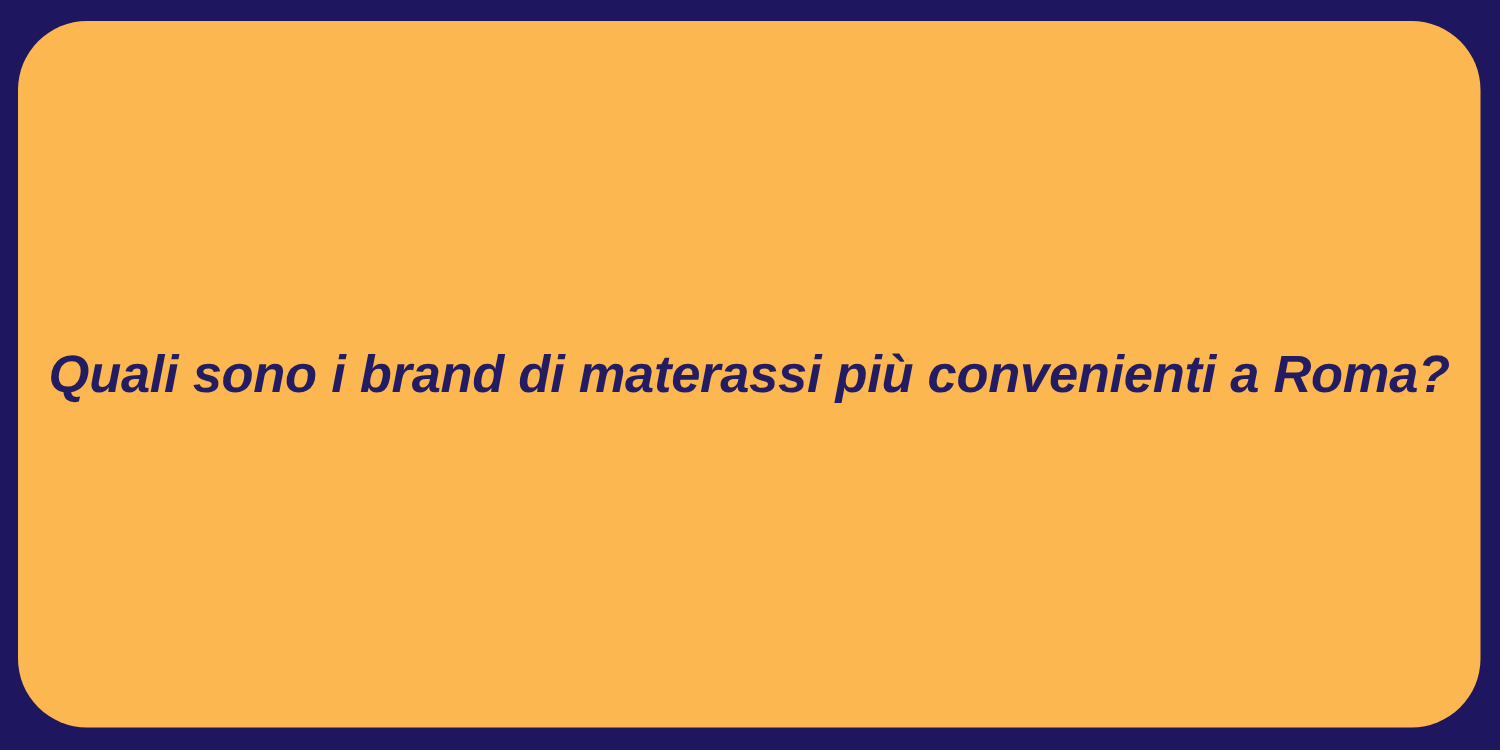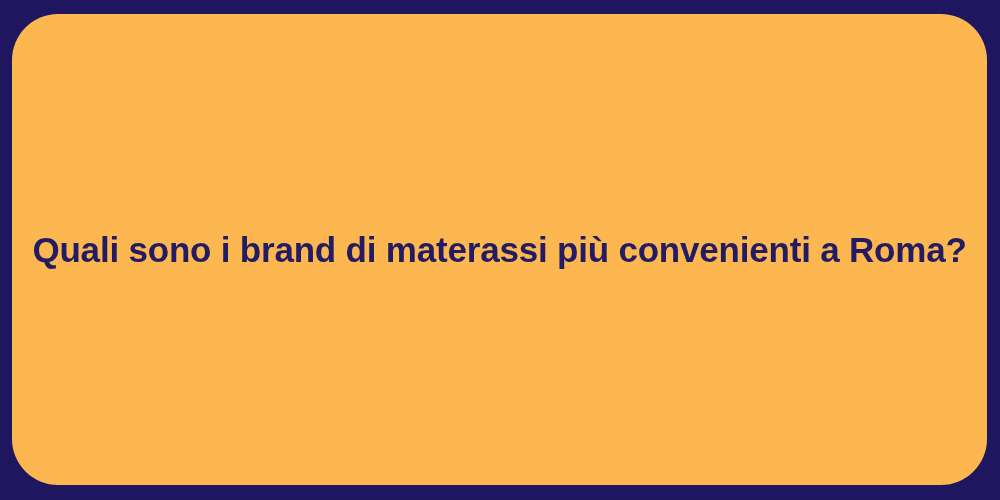--- a/index.html
+++ b/index.html
@@ -30,20 +30,21 @@
     box-sizing: border-box;
     width: 100%;
     height: 100%;
     background: #FDB751;
     border-radius: 46px;
 
     display: flex;
     align-items: center;
     justify-content: center;
     text-align: center;
+    font-style: italic;
   }
 
   #banner-heading {
     margin: 0;
     padding: 0 40px;
     color: #241C63;
     font-family: "Liberation Sans", sans-serif;
     font-size: 35px;
     font-weight: 700;
     line-height: 1.25;

